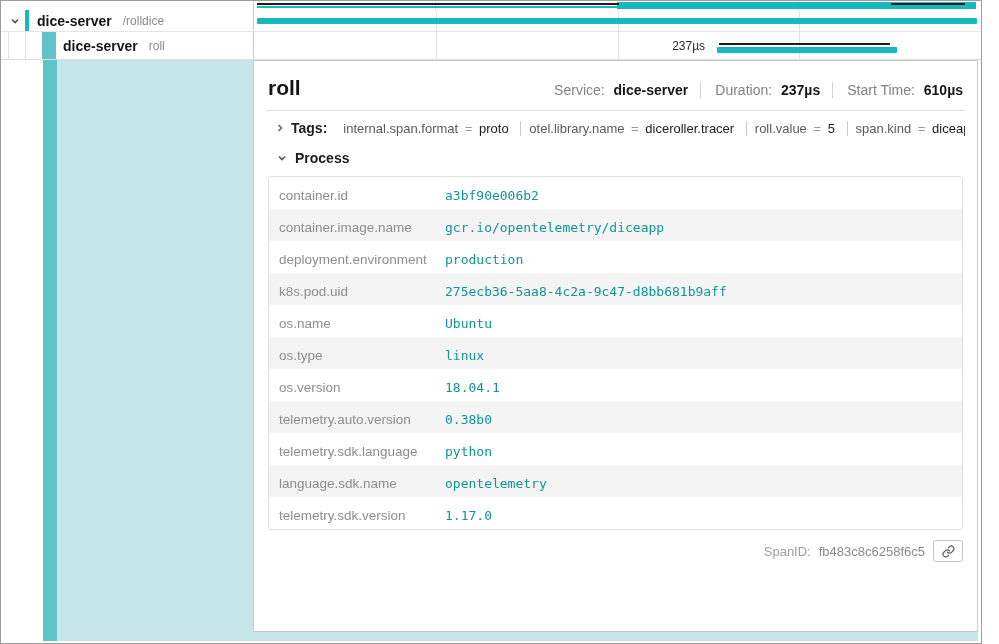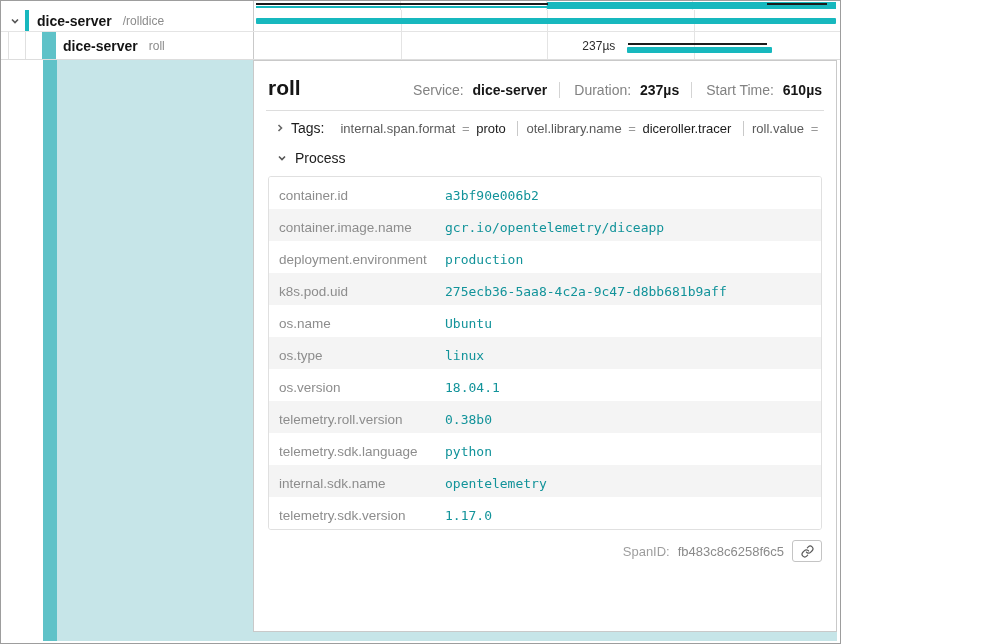--- a/index.html
+++ b/index.html
@@ -1,20 +1,20 @@
 <!DOCTYPE html>
 <html style="--service-color: #17B8BE; --accent-stripe: #5FC2C8; --selected-bg: #C6E5E8; --value-text: #12939A; --critical-path: #1B1B1B;"><head>
 <meta charset="utf-8">
 <style>
   * { box-sizing: border-box; }
   html,body { margin:0; padding:0; background:#fff; }
   body { font-family: "Liberation Sans", sans-serif; }
 
   .screen {
-    position:relative; width:841px; height:644px;
+    position:relative; width:982px; height:644px;
     border:1px solid #9d9d9d; background:#fff; overflow:hidden;
   }
 
   
   .minimap { position:absolute; top:0; left:0; right:0; height:9px; background:#fff; }
   .mm-track { position:absolute; left:252px; right:2px; top:0; bottom:0; border-left:1px solid #c9c9c9; }
   .grid { position:absolute; top:0; bottom:0; width:1px; background:#e4e4e4; }
   .g25 { left:25%; } .g50 { left:50%; } .g75 { left:75%; }
   .mm-thin  { position:absolute; left:0.4%; width:49.8%; top:5px; height:2px; background:var(--service-color,#17B8BE); }
   .mm-block { position:absolute; left:50.1%; width:49.5%; top:1px; height:7px; background:var(--service-color,#17B8BE); }
@@ -53,21 +53,21 @@
 
   .panel-header { display:flex; justify-content:space-between; align-items:baseline;
                   padding:15px 2px 10px 2px; border-bottom:1px solid #ddd; }
   .span-title { font-size:21px; font-weight:700; color:#151515; margin:0; }
   .overview { font-size:14px; color:#828282; display:flex; align-items:baseline; white-space:nowrap; }
   .ov-item + .ov-item { margin-left:12px; padding-left:14px; border-left:1px solid #d4d4d4; }
   .ov-value { color:#161616; font-weight:700; margin-left:5px; }
 
   .tags-row { display:flex; align-items:center; padding:9px 2px 2px 2px; font-size:13px;
               white-space:nowrap; overflow:hidden; cursor:pointer; }
-  .sec-label { font-weight:400; color:#1c1c1c; margin:0 8px 0 6px; font-size:14px; }
+  .sec-label { font-weight:700; color:#1c1c1c; margin:0 8px 0 6px; font-size:14px; }
   .tag { padding:0 8px; }
   .tag + .tag { border-left:1px solid #c9c9c9; }
   .tag-key { color:#5a5a5a; }
   .tag-eq  { color:#9a9a9a; margin:0 3px; }
   .tag-value { color:#1c1c1c; }
 
   .proc-row { display:flex; align-items:center; padding:12px 2px 6px 2px; cursor:pointer;text-align:center; }
 
   .kv-table { margin:4px 2px 0 2px; border:1px solid #e0e0e0; border-radius:3px; overflow:hidden; }
   .kv-row { display:flex; align-items:flex-end; min-height:32px; font-size:13.5px; background:#fff; }
@@ -244,31 +244,31 @@
             <div class="kv-key">os.type</div>
             <div class="kv-val">linux</div>
           </div>
 
           <div class="kv-row">
             <div class="kv-key">os.version</div>
             <div class="kv-val">18.04.1</div>
           </div>
 
           <div class="kv-row">
-            <div class="kv-key">telemetry.roll.version</div>
+            <div class="kv-key">telemetry.auto.version</div>
             <div class="kv-val">0.38b0</div>
           </div>
 
           <div class="kv-row">
             <div class="kv-key">telemetry.sdk.language</div>
             <div class="kv-val">python</div>
           </div>
 
           <div class="kv-row">
-            <div class="kv-key">internal.sdk.name</div>
+            <div class="kv-key">language.sdk.name</div>
             <div class="kv-val">opentelemetry</div>
           </div>
 
           <div class="kv-row">
             <div class="kv-key">telemetry.sdk.version</div>
             <div class="kv-val">1.17.0</div>
           </div>
         </div>
 
       <div class="panel-footer">

